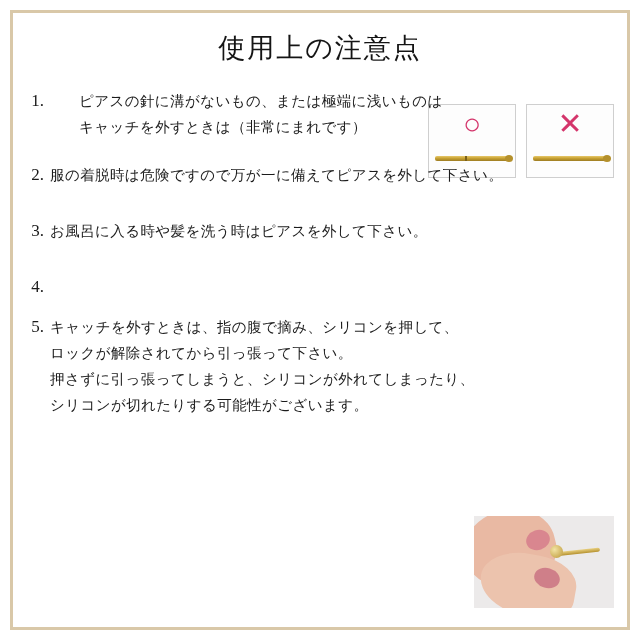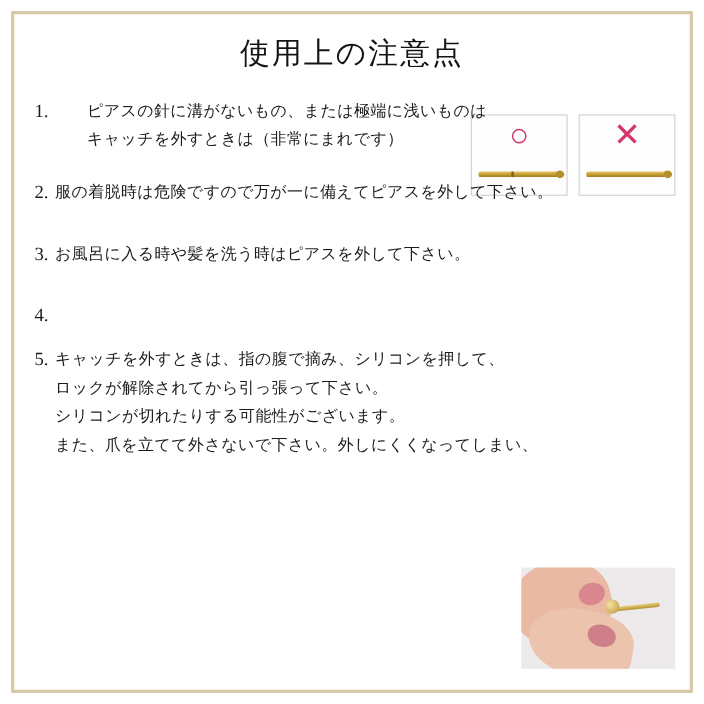--- a/index.html
+++ b/index.html
@@ -251,22 +251,22 @@
         <div class="num">4.</div>
         <div class="lines">
         </div>
       </div>
 
       <div class="item" style="margin-top:14px">
         <div class="num">5.</div>
         <div class="lines">
           <div class="line">キャッチを外すときは、指の腹で摘み、シリコンを押して、</div>
           <div class="line">ロックが解除されてから引っ張って下さい。</div>
+          <div class="line">押さずに引っ張ってしまうと、シリコンが外れてしまったり、</div>
           <div class="line">シリコンが切れたりする可能性がございます。</div>
-          <div class="line">また、爪を立てて外さないで下さい。外しにくくなってしまい、</div>
         </div>
       </div>
 
     </div>
 
     <div class="photo">
       <div class="finger-a"></div>
       <div class="finger-b"></div>
       <div class="nail-a"></div>
       <div class="nail-b"></div>

